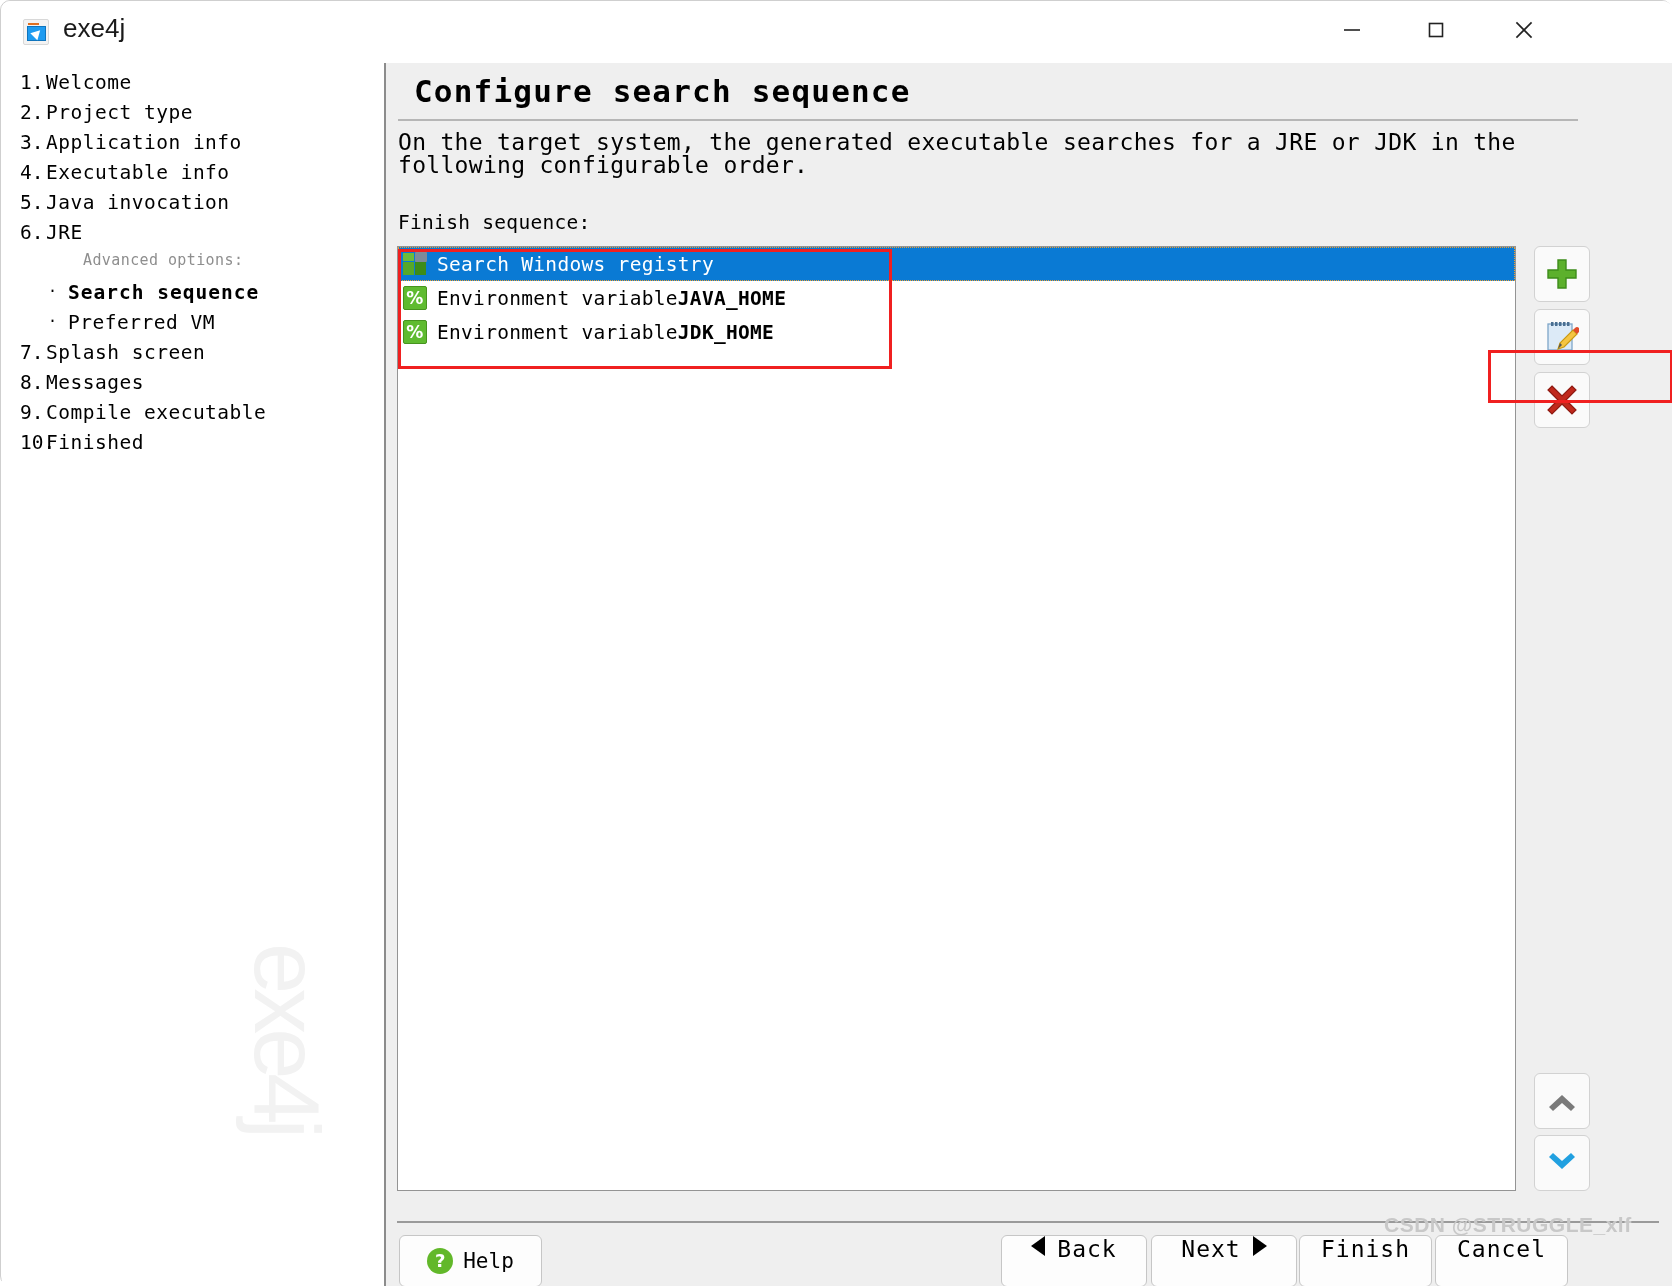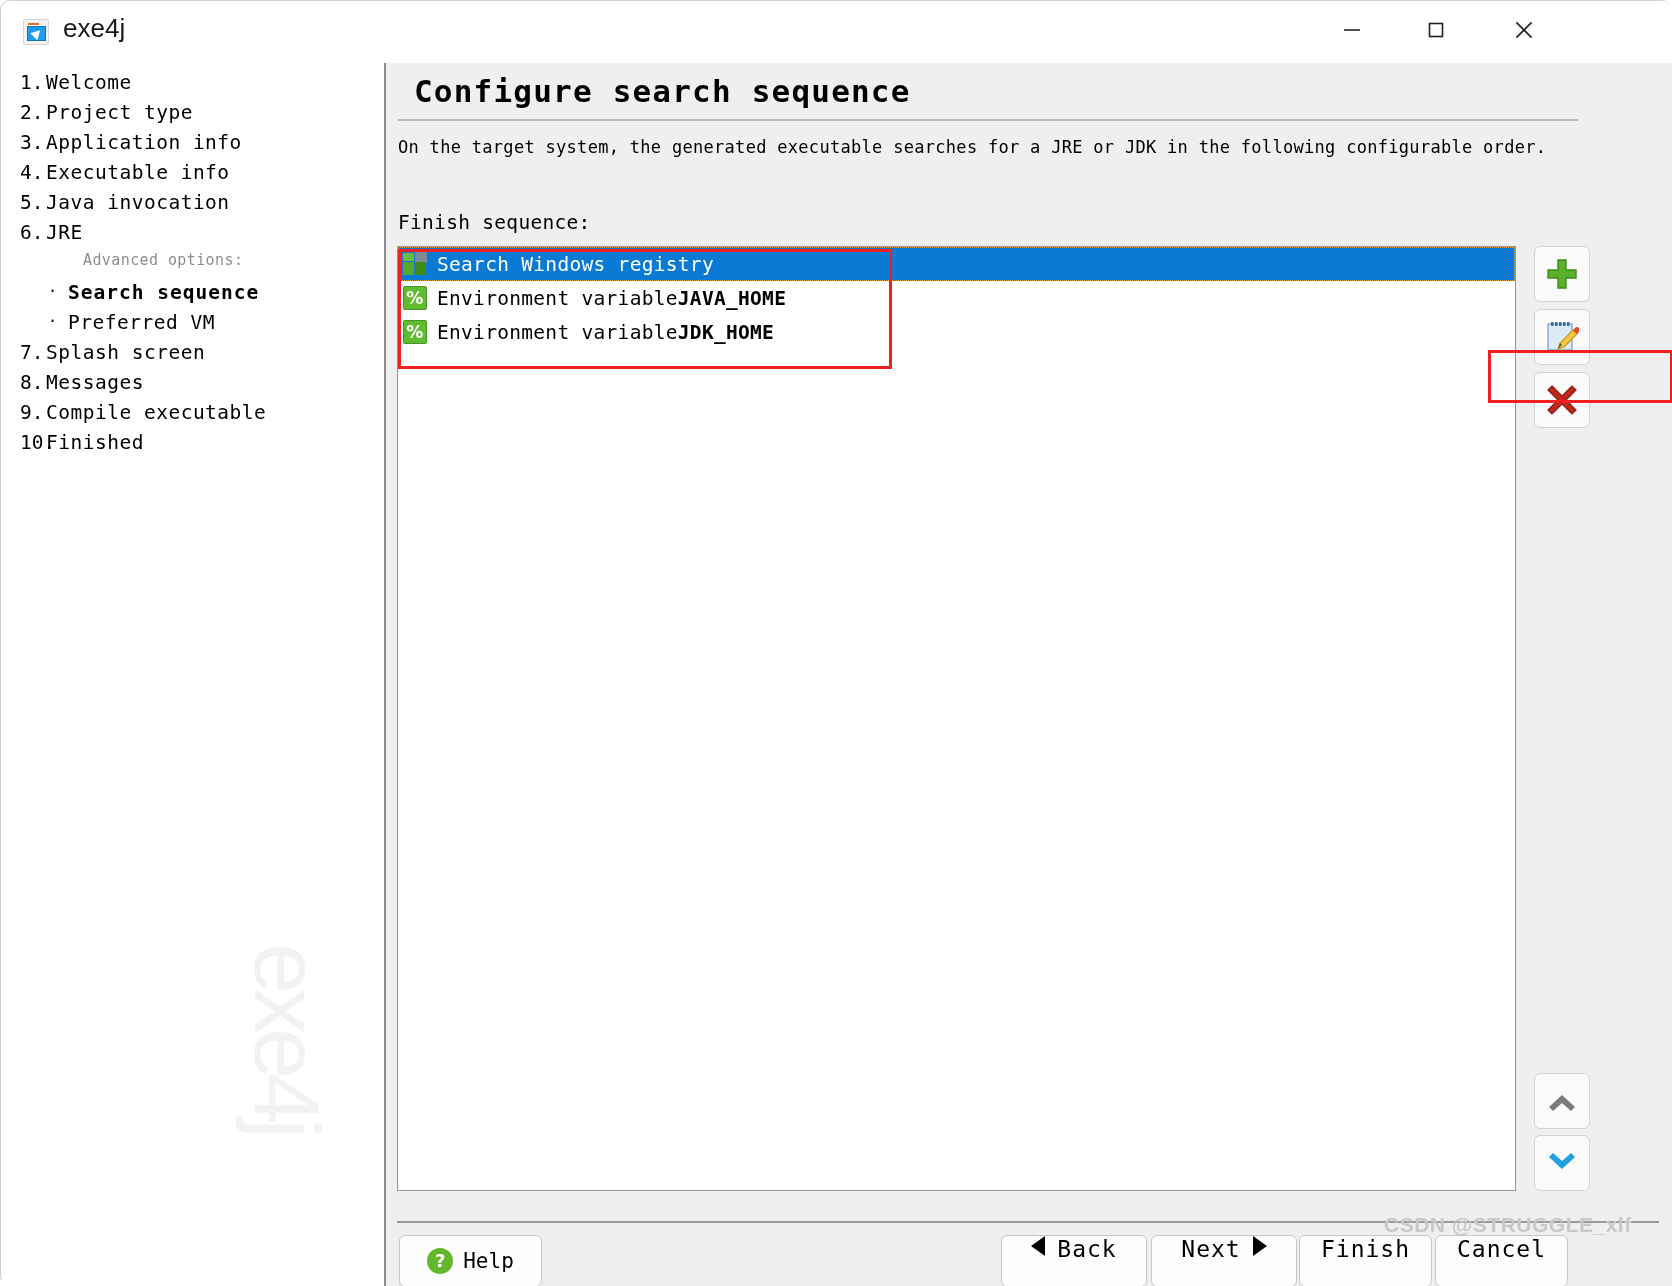--- a/index.html
+++ b/index.html
@@ -134,22 +134,22 @@
     color: #000000; letter-spacing: 1.2px; margin-left: 16px;
   }
   #title-rule {
     position: absolute; left: 12px; top: 56px;
     width: 1180px; height: 2px; background: #b6b6b6;
   }
   #page-desc {
     position: absolute; left: 12px; top: 68px;
     width: 1165px;
     font-family: "DejaVu Sans Mono", monospace;
-    font-size: 17px; color: #000000;
-    line-height: 32px; letter-spacing: 0.3px;
+    font-size: 23px; color: #000000;
+    line-height: 23px; letter-spacing: 0.3px;
   }
   #list-label {
     position: absolute; left: 12px; top: 148px;
     font-family: "DejaVu Sans Mono", monospace;
     font-size: 19.5px; color: #000000; letter-spacing: 0.3px;
   }
 
   
   #listbox {
     position: absolute; left: 11px; top: 183px;

